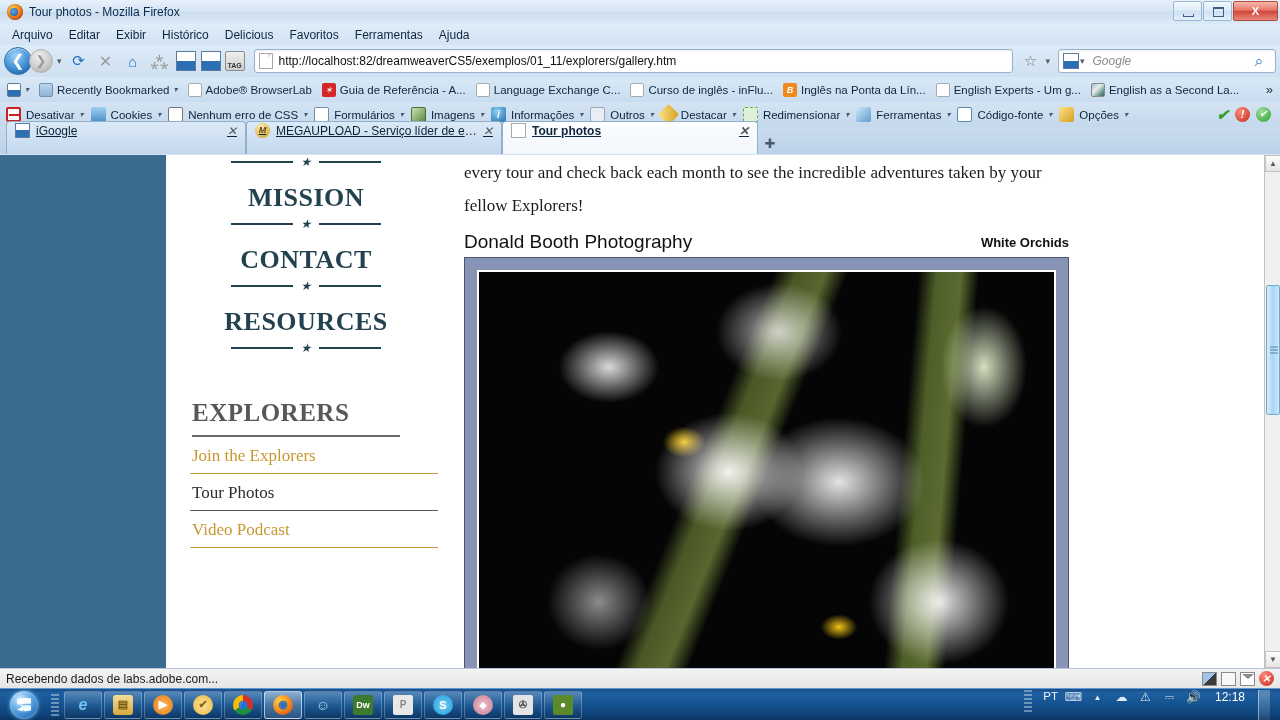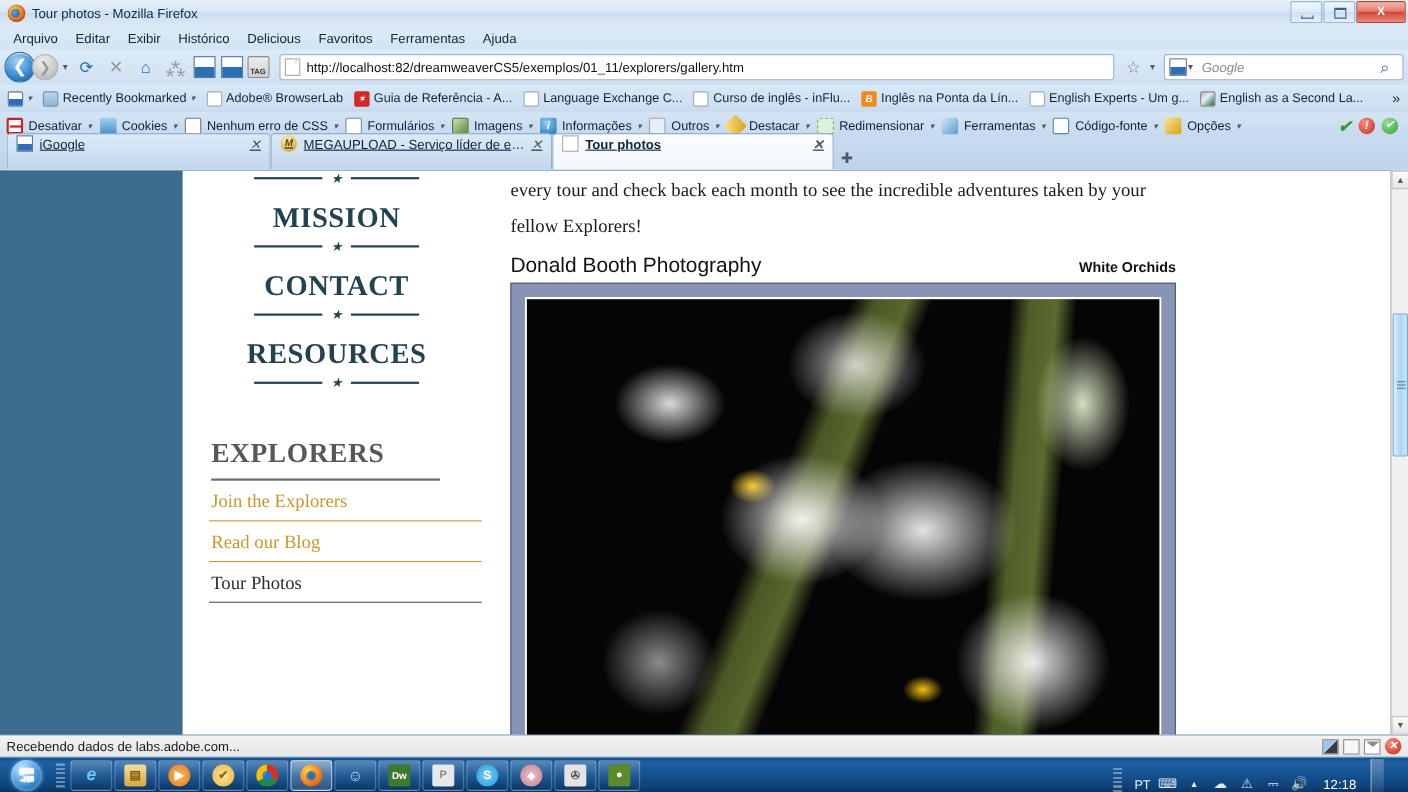--- a/index.html
+++ b/index.html
@@ -313,21 +313,21 @@
     background:repeating-linear-gradient(to bottom,rgba(255,255,255,.38) 0 2px,transparent 2px 4px);
   }
   .tbtn {
     width:38px;height:28px;margin:0 1px;border-radius:3px;
     border:1px solid rgba(255,255,255,.25);
     background:linear-gradient(to bottom,rgba(255,255,255,.25),rgba(255,255,255,.06) 50%,rgba(0,0,0,.08));
     display:flex;align-items:center;justify-content:center;
   }
   .tbtn.act { background:linear-gradient(to bottom,rgba(255,255,255,.5),rgba(255,255,255,.22) 50%,rgba(255,255,255,.12)); border-color:rgba(255,255,255,.6);}
   .tbtn .gl { width:20px;height:20px;border-radius:3px; display:flex;align-items:center;justify-content:center; font-size:11px; font-weight:bold; color:#fff;}
-  #tray { margin-left:auto; display:flex; align-items:flex-end; gap:7px; padding-right:22px; color:#eaf4ff; font-size:11.5px;}
+  #tray { margin-left:auto; display:flex; align-items:flex-start; gap:7px; padding-right:10px; color:#eaf4ff; font-size:11.5px;}
   .tray-ic { width:17px;height:15px; display:flex;align-items:center;justify-content:center; color:#dce9f7; font-size:12px;}
   #clock { font-size:12px; color:#fff; margin:0 6px; }
   #showdesk { width:12px;height:30px; background:linear-gradient(to bottom,rgba(255,255,255,.28),rgba(255,255,255,.08)); border-left:1px solid rgba(255,255,255,.45);}
 </style>
 </head>
 <body>
 
 <div id="window">
 
   <div id="titlebar">
@@ -540,22 +540,22 @@
         <div class="stardiv">
           <i class="ln"></i>
             <i class="st">★</i>
             <i class="ln"></i>
         </div>
 
         <div id="explorers-title">EXPLORERS</div>
         <div id="explorers-rule"></div>
 
         <div class="exp-link gold">Join the Explorers</div>
-        <div class="exp-link gold">Read our Blog</div>
         <div class="exp-link dark">Tour Photos</div>
+        <div class="exp-link gold">Video Podcast</div>
       </div>
 
       <div id="main">
         <p>every tour and check back each month to see the incredible adventures taken by your</p>
         <p>fellow Explorers!</p>
 
         <div id="photo-head">
           <span id="photographer">Donald Booth Photography</span>
           <span id="photo-caption">White Orchids</span>
         </div>

